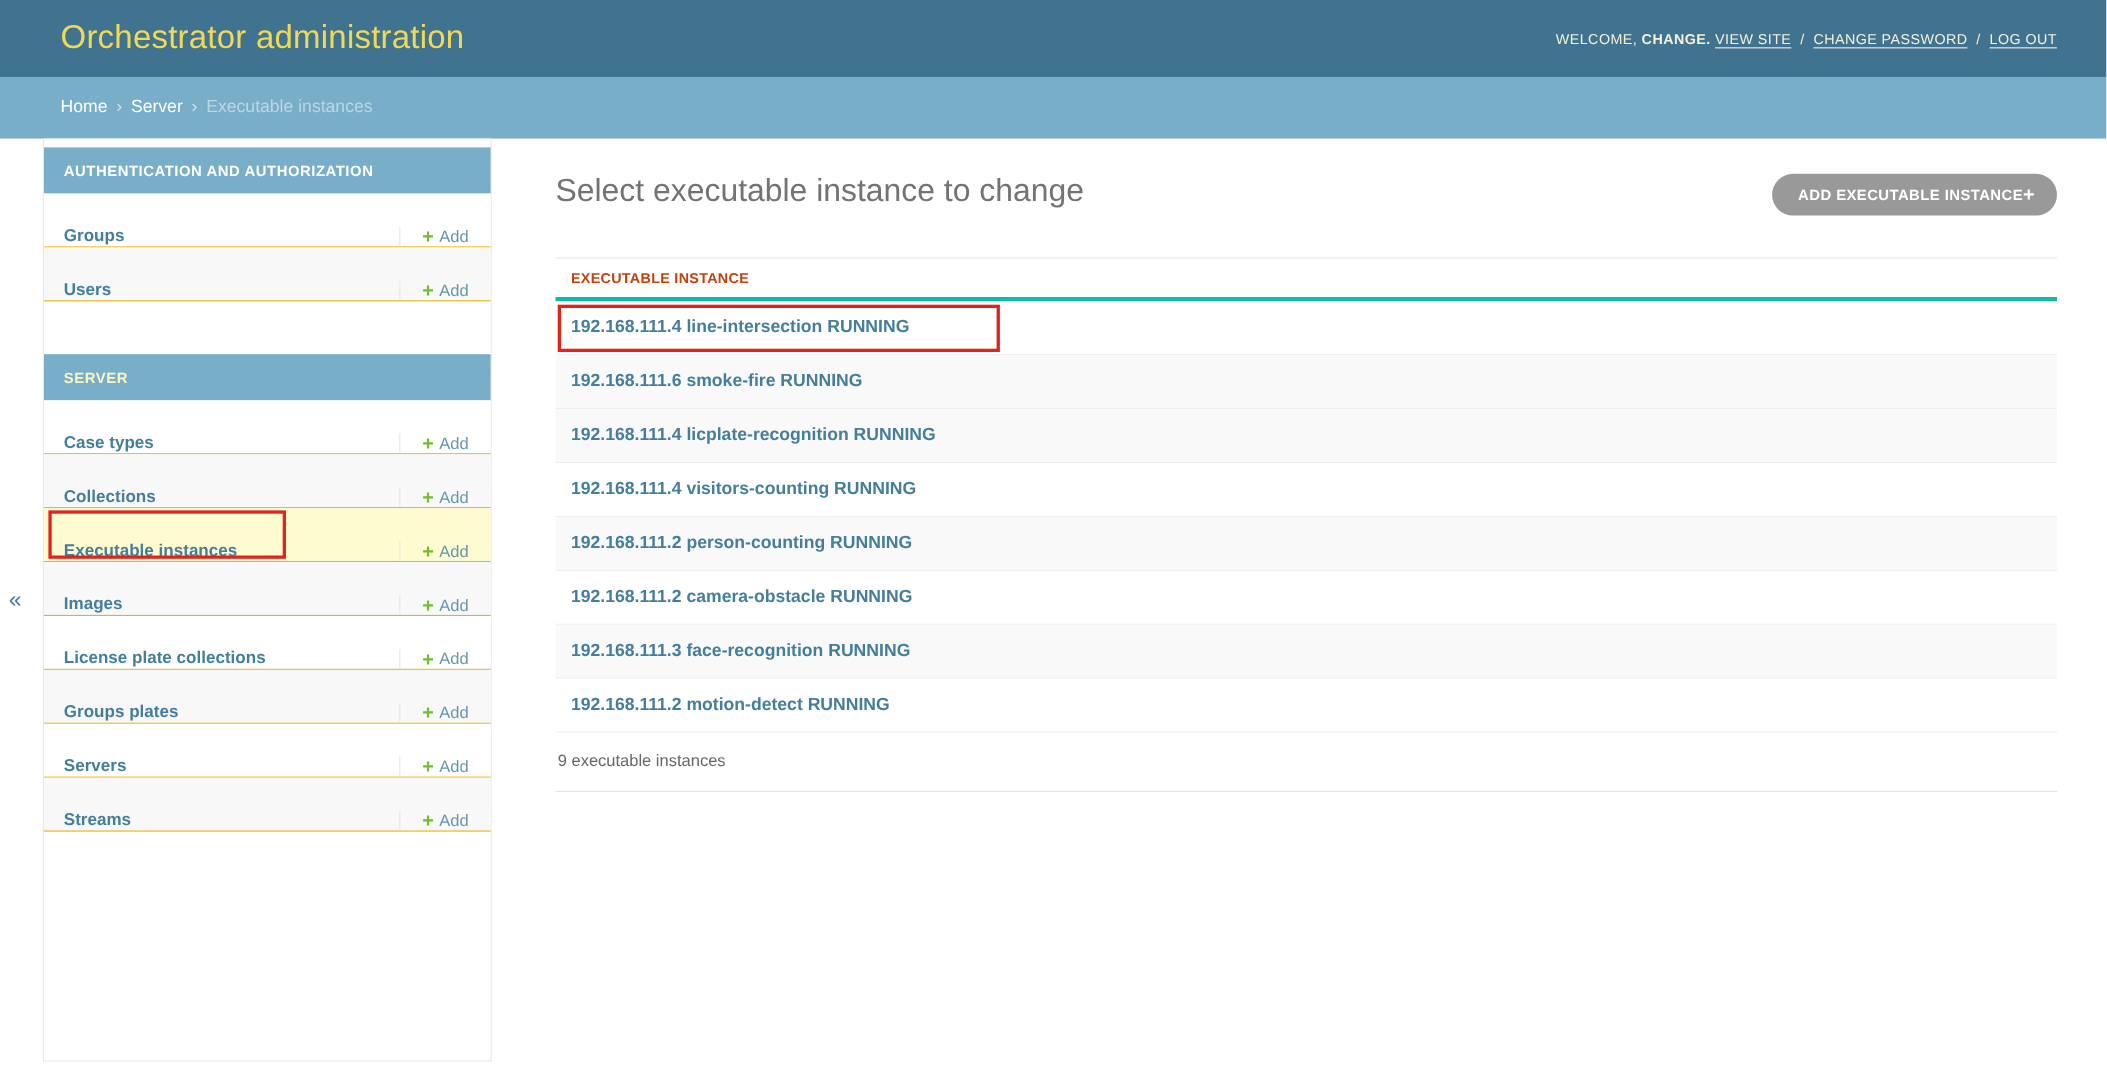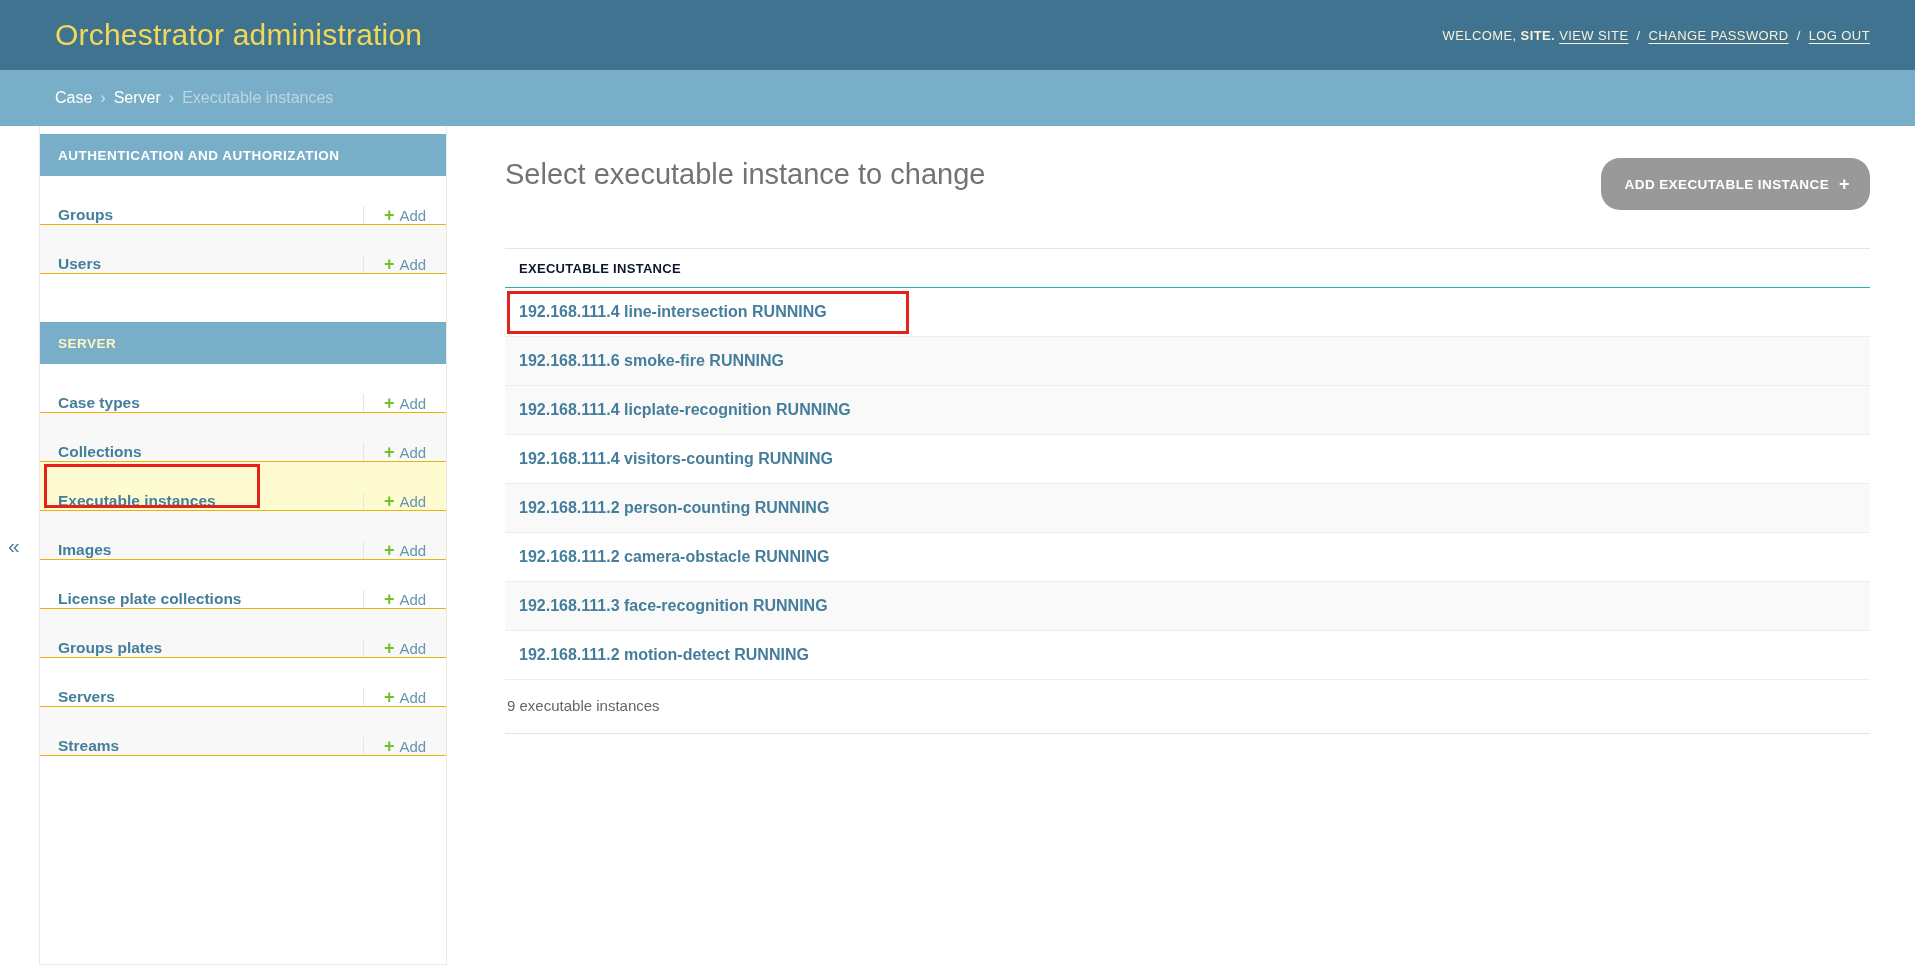--- a/index.html
+++ b/index.html
@@ -150,49 +150,48 @@
     display: flex;
     justify-content: space-between;
     align-items: flex-start;
   }
   .page-title {
     font-size: 29px;
     font-weight: 400;
     color: #737373;
   }
   .add-object-btn {
-    height: 52px;
+    height: 38px;
     background: var(--button-gray, #999999);
     border: none;
     border-radius: 19px;
     color: #fff;
     font-family: "Liberation Sans", sans-serif;
     font-size: 13.5px;
     font-weight: bold;
     letter-spacing: 0.4px;
     padding: 0 20px 0 24px;
     display: flex;
     align-items: center;
-    gap: 10px;
     cursor: pointer;
     justify-content: flex-end;
   }
   .add-object-btn .btn-plus { font-size: 18px; font-weight: bold; }
 
   .result-table { margin-top: 38px; }
   .table-head {
     height: 40px;
     display: flex;
     align-items: center;
     padding: 0 14px;
     border-top: 1px solid #e5e5e5;
-    border-bottom: 1px solid #14b8a6;
+    border-bottom: 4px solid #14b8a6;
     font-size: 13px;
     font-weight: bold;
-    color: #0f172a;
+    color: #c2410c;
     letter-spacing: 0.3px;
     cursor: pointer;
   }
   .t-row {
     height: 49px;
     display: flex;
     align-items: center;
     padding: 0 14px;
     border-bottom: 1px solid #ededed;
     position: relative;
@@ -221,31 +220,31 @@
     color: #666;
   }
 </style>
 </head>
 <body>
 
 <div class="app-header">
   <a href="#" class="site-title">Orchestrator administration</a>
   <div class="user-tools">
     <span>WELCOME,</span>
-    <span class="uname">SITE.</span>
+    <span class="uname">CHANGE.</span>
     <a href="#">VIEW SITE</a>
     <span class="sep">/</span>
     <a href="#">CHANGE PASSWORD</a>
     <span class="sep">/</span>
     <a href="#">LOG OUT</a>
   </div>
 </div>
 
 <div class="breadcrumb-bar">
-  <a href="#">Case</a>
+  <a href="#">Home</a>
   <span class="crumb-sep">›</span>
   <a href="#">Server</a>
   <span class="crumb-sep">›</span>
   <span class="current">Executable instances</span>
 </div>
 
 <div class="layout">
 
   <div class="gutter">
     <span class="collapse-btn">«</span>

